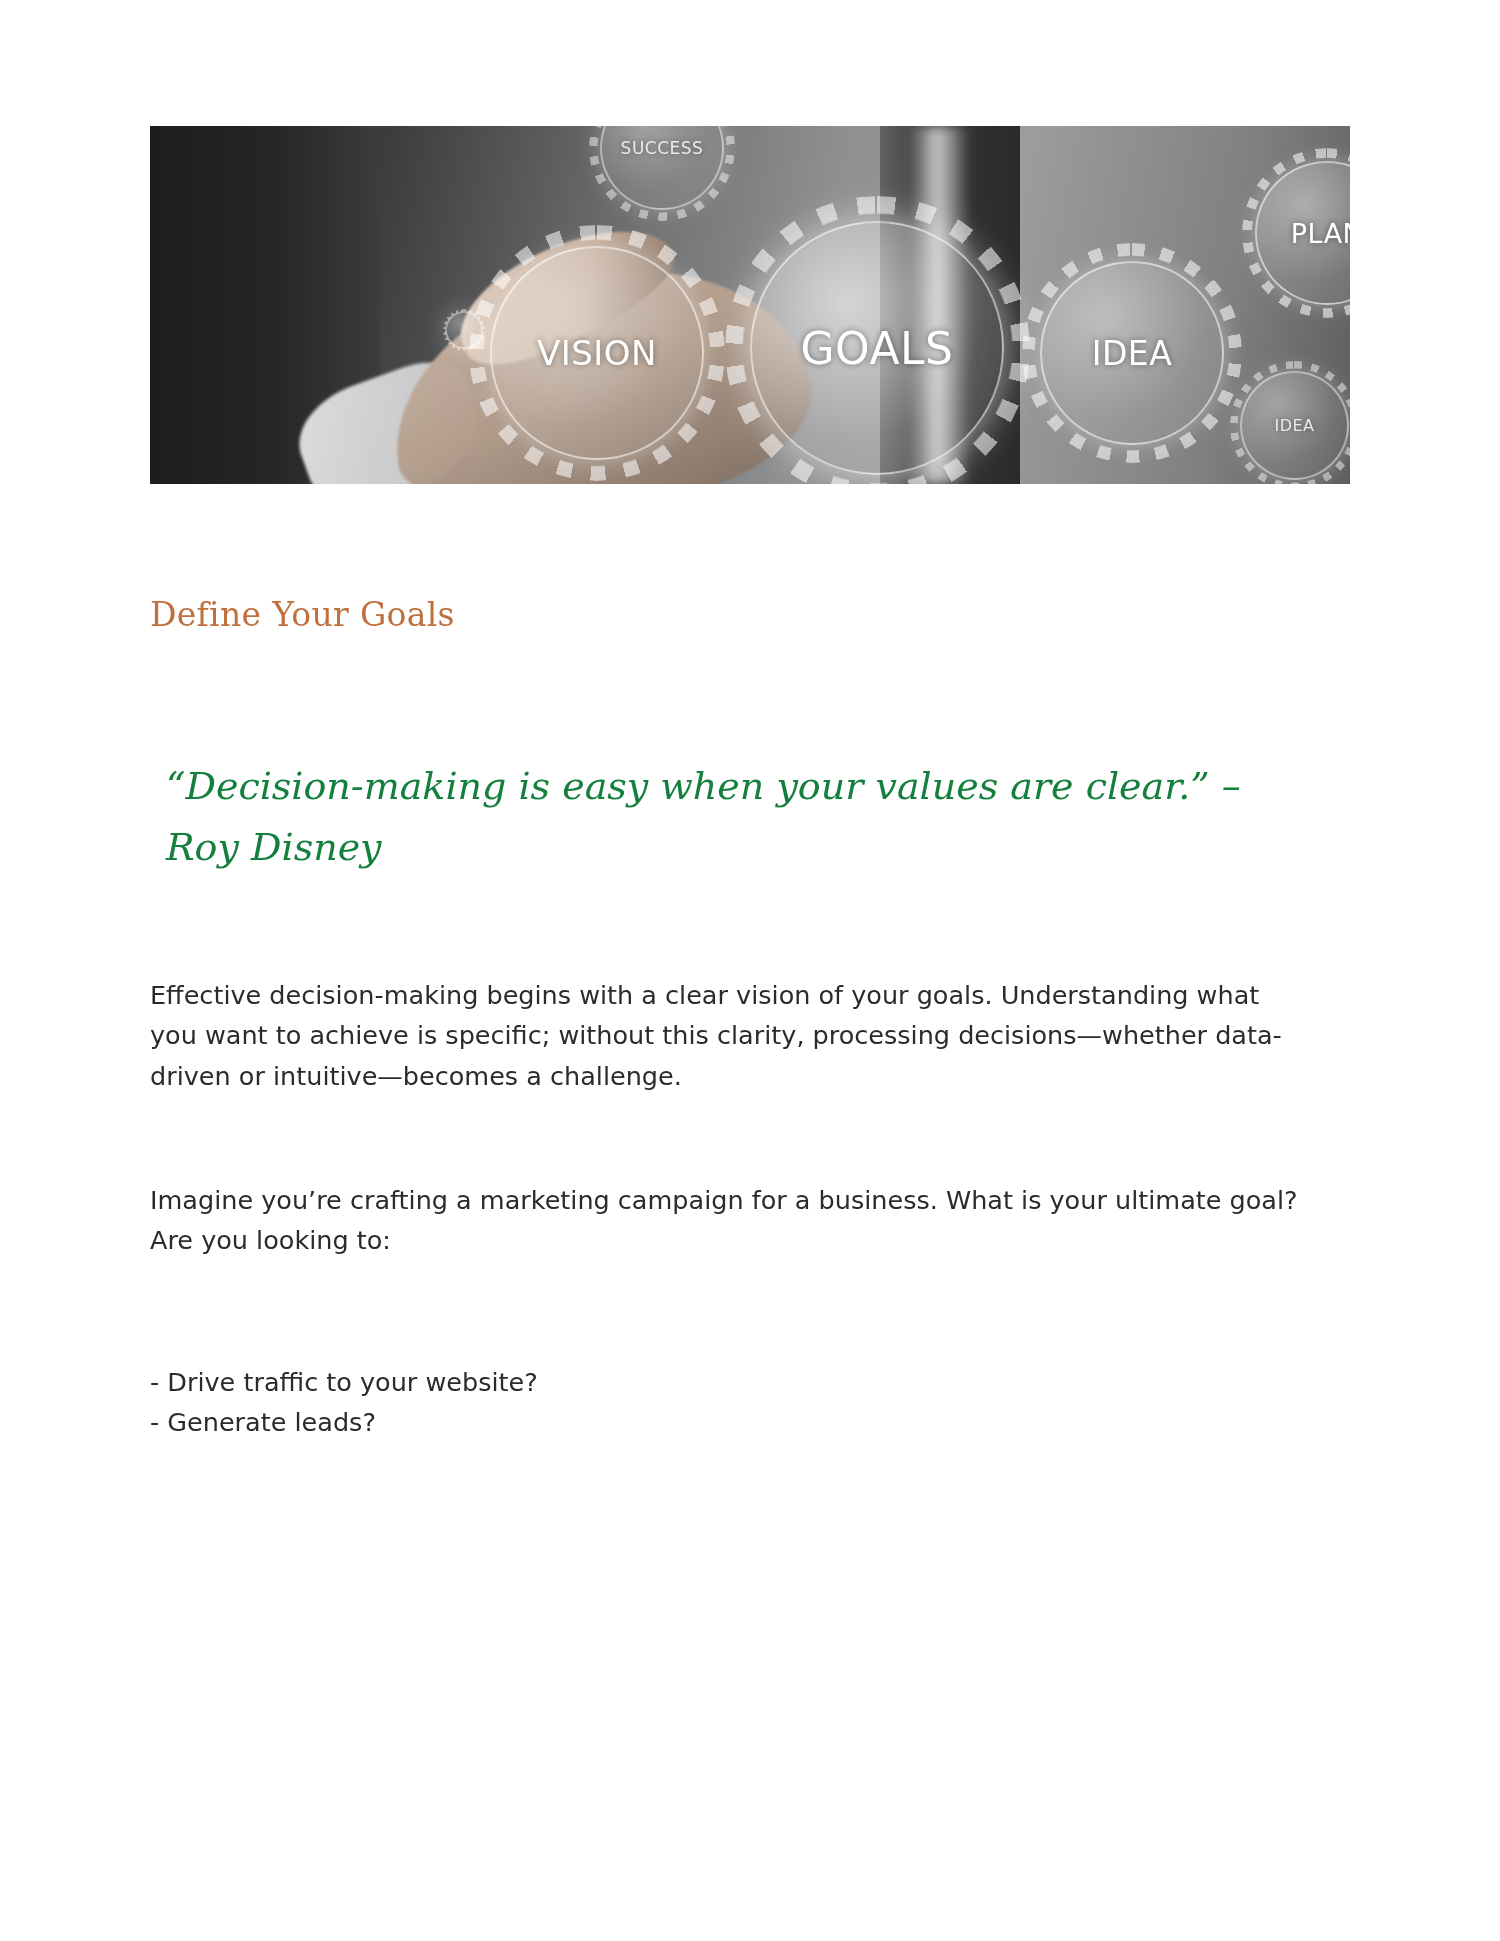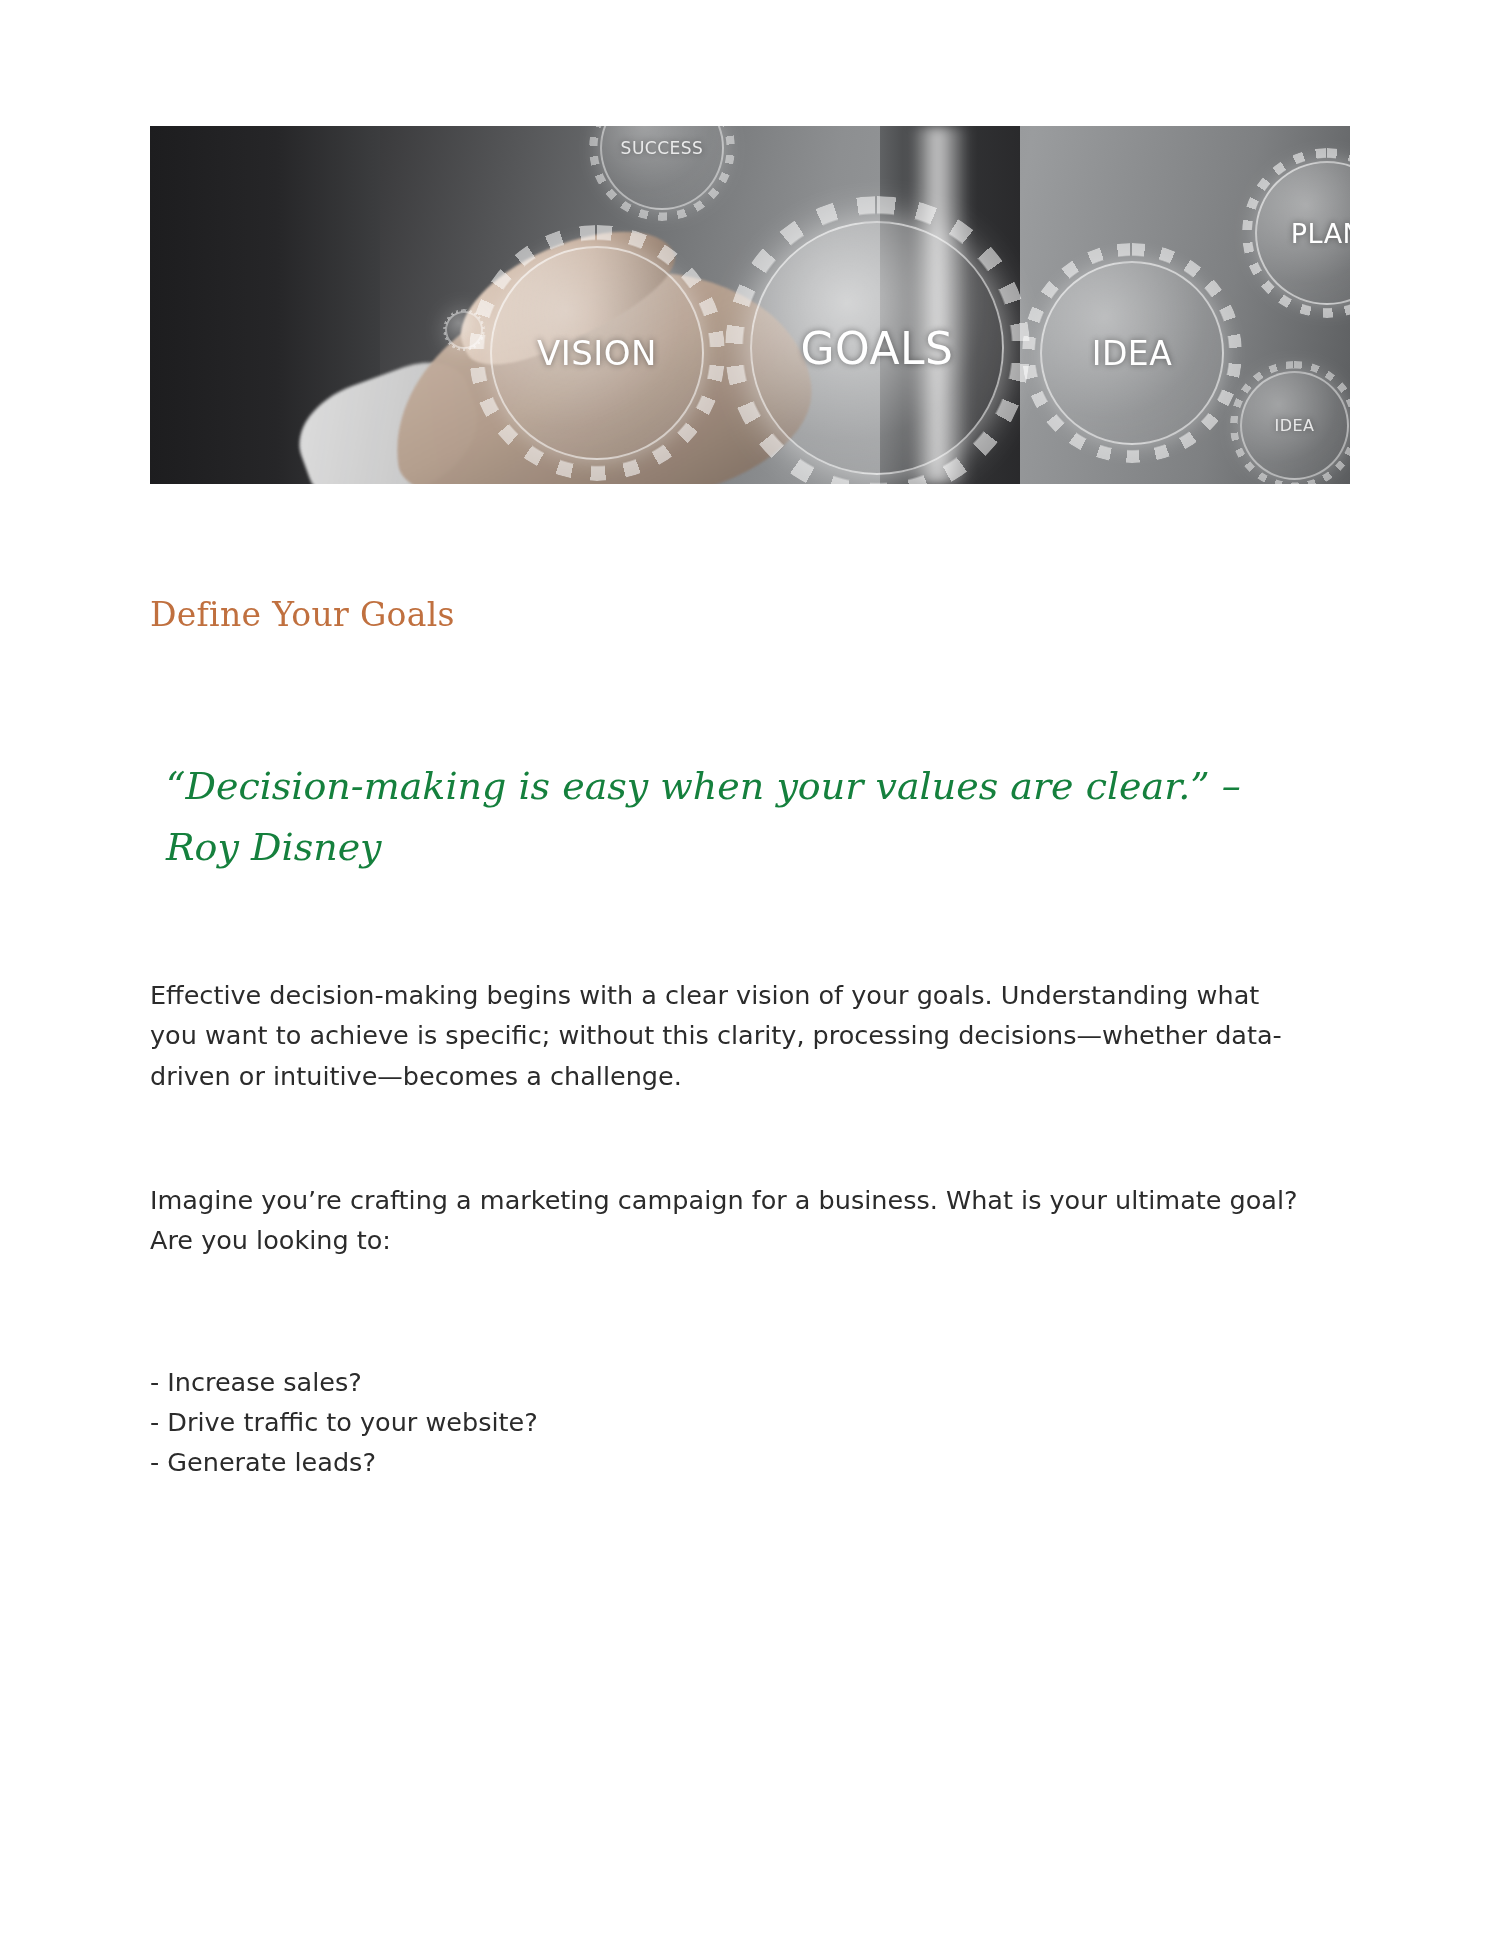--- a/index.html
+++ b/index.html
@@ -262,19 +262,18 @@
 
     <div class="heading">Define Your Goals</div>
 
     <div class="quote">“Decision-making is easy when your values are clear.” – Roy Disney</div>
 
     <div class="para para-1">Effective decision-making begins with a clear vision of your goals. Understanding what you want to achieve is specific; without this clarity, processing decisions—whether data-driven or intuitive—becomes a challenge.</div>
 
     <div class="para para-2">Imagine you’re crafting a marketing campaign for a business. What is your ultimate goal? Are you looking to:</div>
 
     <div class="list">
-      <div>- Increase sales?</div>
       <div>- Drive traffic to your website?</div>
       <div>- Generate leads?</div>
     </div>
 
   </div>
 </div>
 
 </body></html>

